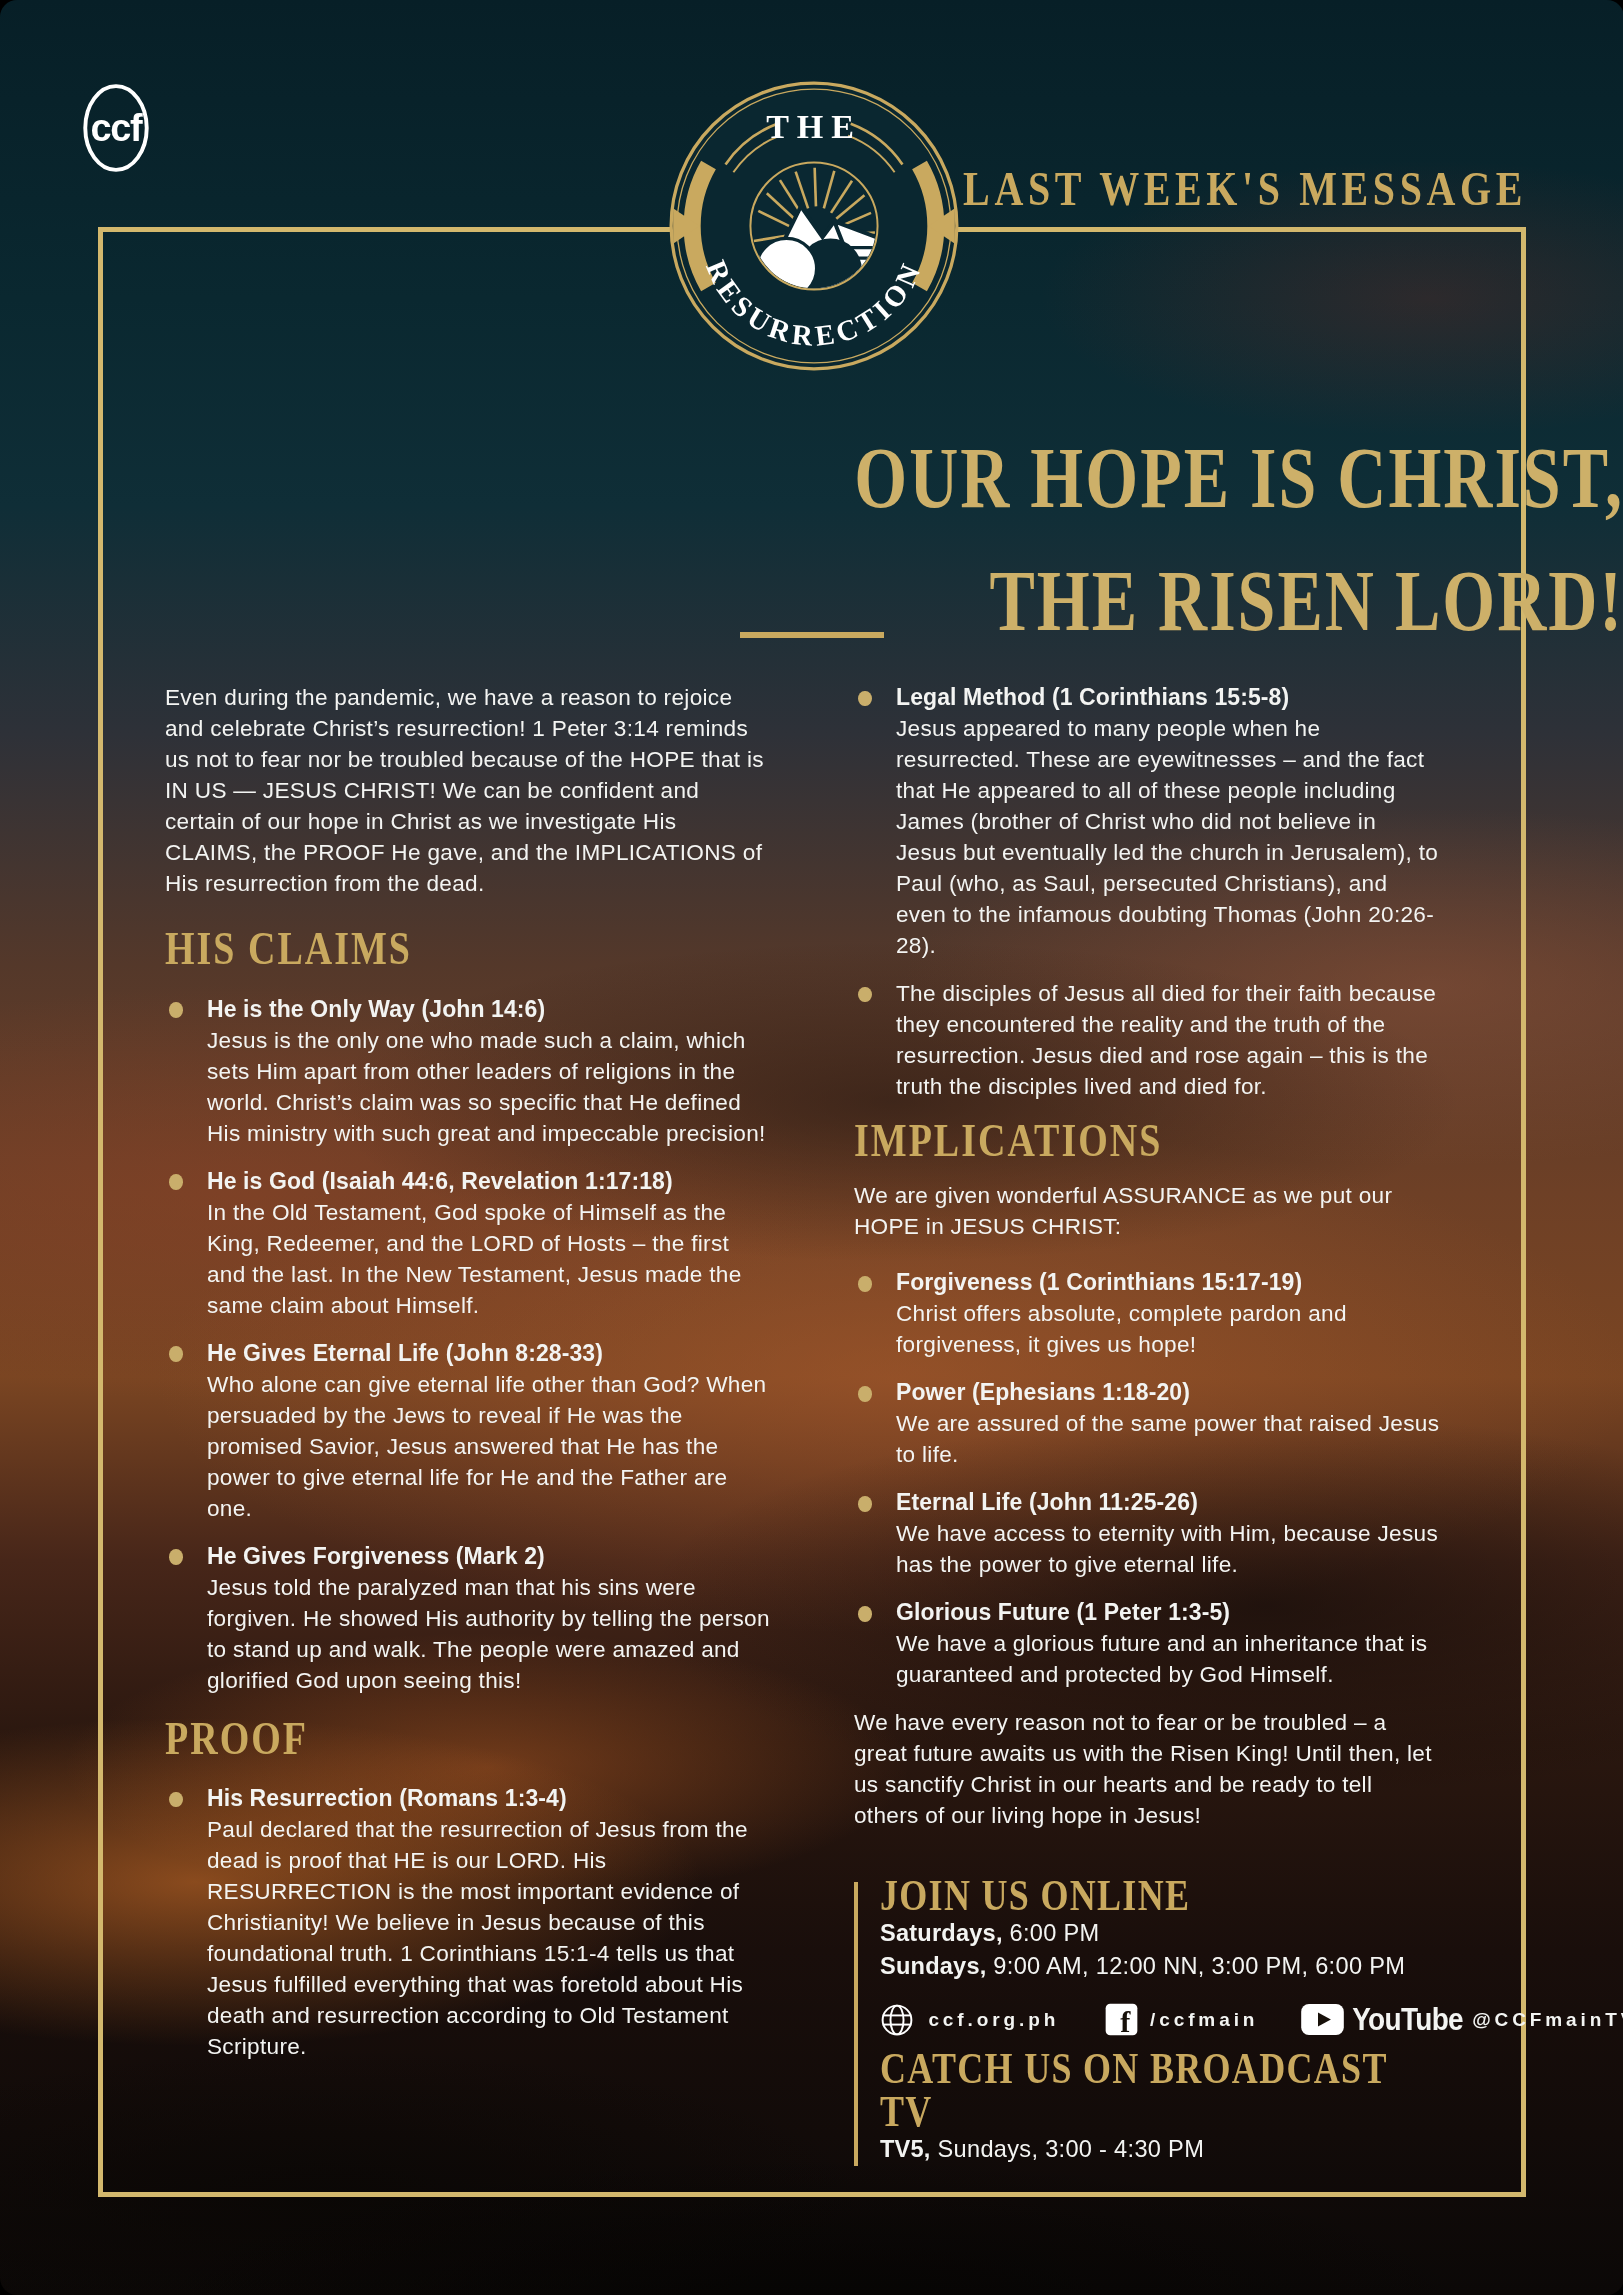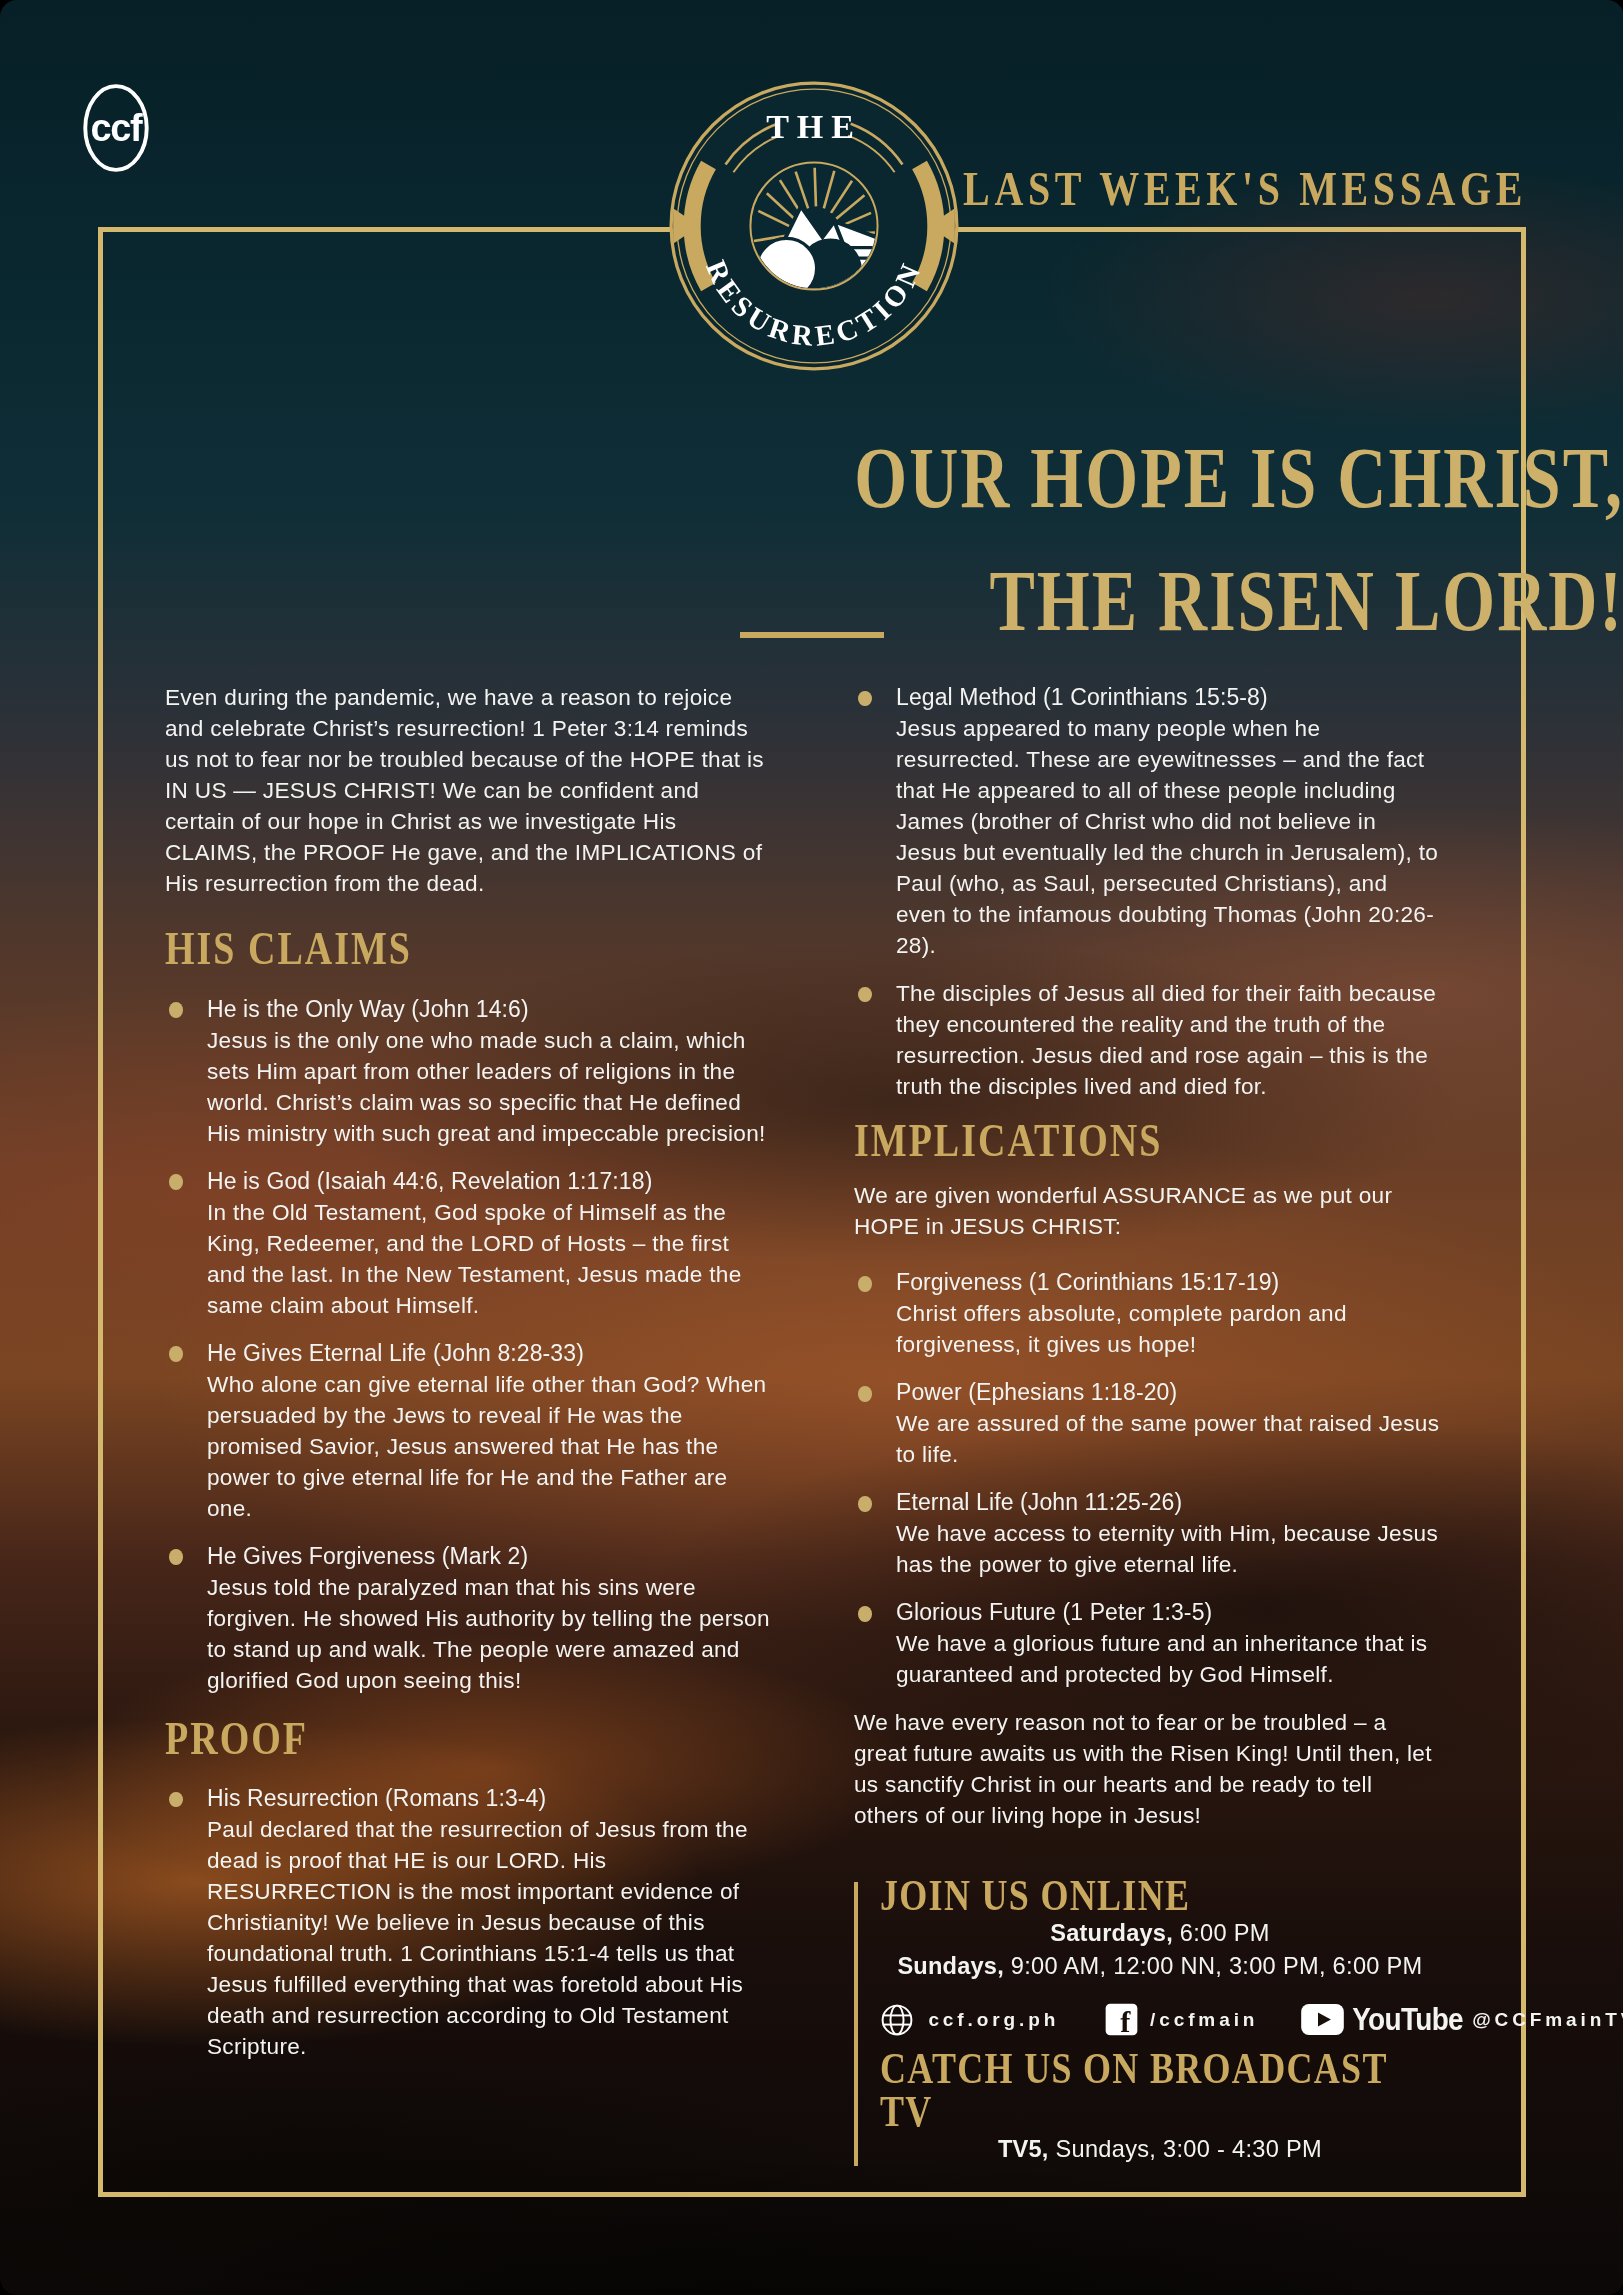--- a/index.html
+++ b/index.html
@@ -52,25 +52,25 @@
     color:#c9a95f;font-family:"Liberation Serif",serif;font-weight:bold;
     font-size:38px;letter-spacing:2px;line-height:42px;
   }
   .gold-head>span{display:inline-block;transform:scaleY(1.22);transform-origin:left bottom;}
   .sec-head{margin:19.6px 0 17px 0;}
   .item{position:relative;padding-left:42px;margin-bottom:17px;}
   .item .dot{
     position:absolute;left:3.9px;top:8.5px;width:13.7px;height:15.7px;border-radius:50%;
     background:#c9ae6b;
   }
-  .item h4{margin:0;font-size:23px;font-weight:normal;line-height:31px;letter-spacing:0.1px;}
+  .item h4{margin:0;font-size:23px;font-weight:bold;line-height:31px;letter-spacing:0.1px;}
   .closing{margin-top:7.9px !important;}
   .footer-block{margin-top:51px;border-left:4.6px solid #c9a95f;padding-left:22px;}
   .footer-head{font-size:36px;line-height:35px;letter-spacing:1.3px;}
-  .sched{font-size:23.6px;line-height:33px;text-align:center;}
+  .sched{font-size:23.6px;line-height:33px;}
   .sched b{letter-spacing:0.2px;}
   .social-row{display:flex;align-items:center;margin:19.6px 0 26px 0;}
   .social-label{font-size:19px;letter-spacing:3.9px;font-weight:bold;}
   .yt-brand{
     font-size:28px;font-weight:bold;letter-spacing:-0.7px;display:inline-block;
     transform:scaleY(1.12);margin-right:9.2px;
   }
   .icon{display:inline-flex;align-items:center;}
   .gap1{margin-right:14.4px;}
   .gap2{margin-left:46px;margin-right:11.8px;}

